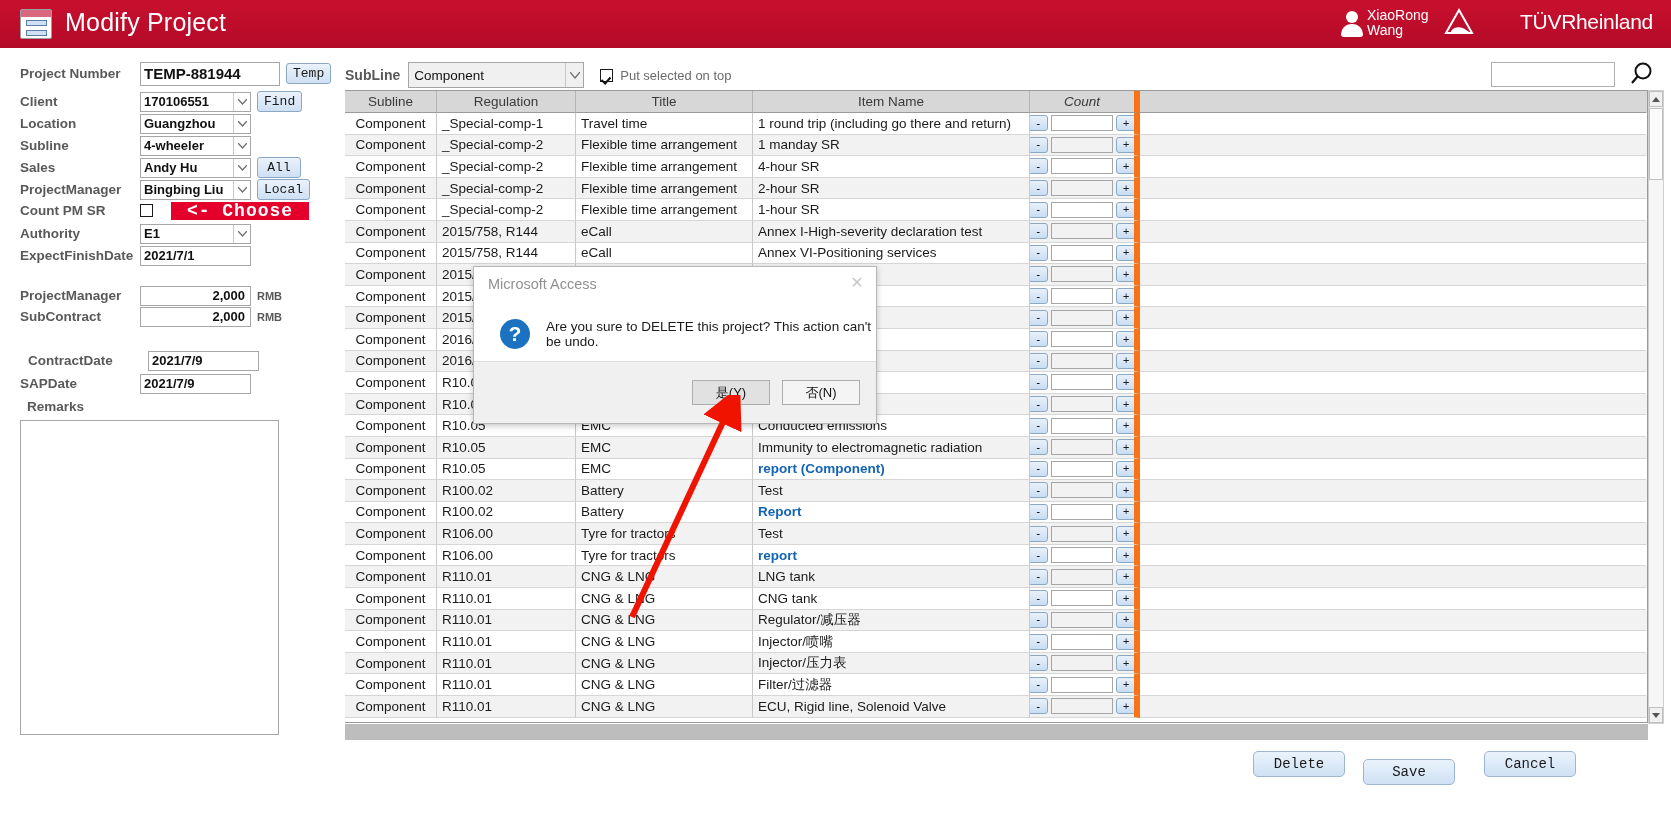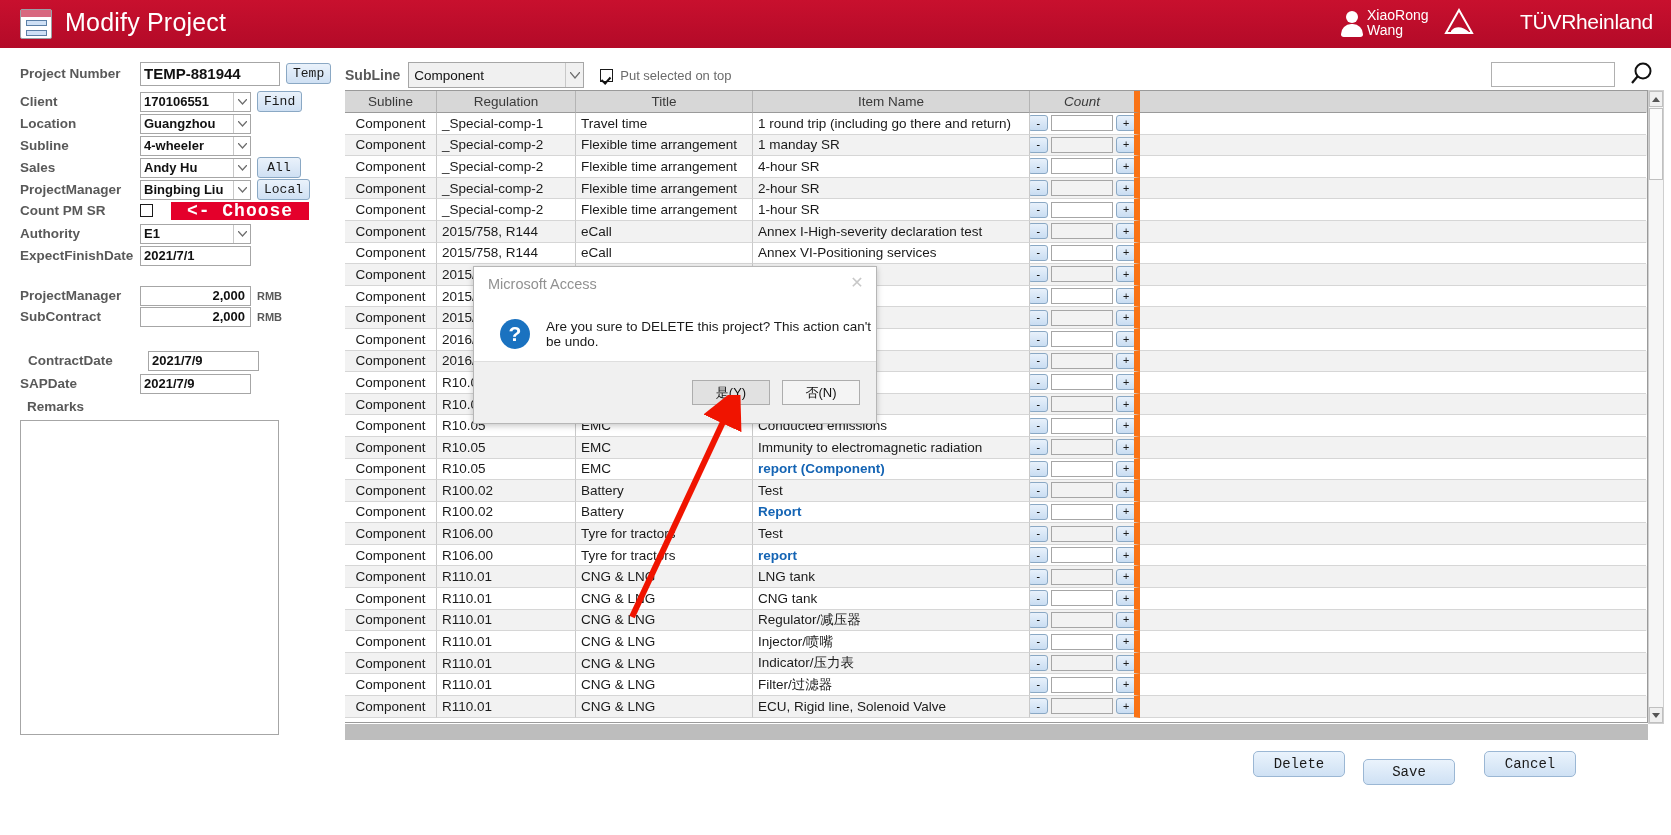--- a/index.html
+++ b/index.html
@@ -721,21 +721,21 @@
           <div class="pmbtn">-</div>
           <div class="cntinput"></div>
           <div class="pmbtn">+</div>
         </div>
         <div class="gc c-rest tail"></div>
       </div>
       <div class="grow alt">
         <div class="gc c-sub ctr">Component</div>
         <div class="gc c-reg">R110.01</div>
         <div class="gc c-title">CNG &amp; LNG</div>
-        <div class="gc c-item">Indicator/压力表</div>
+        <div class="gc c-item">Injector/压力表</div>
         <div class="gc c-count cntcell">
           <div class="pmbtn">-</div>
           <div class="cntinput"></div>
           <div class="pmbtn">+</div>
         </div>
         <div class="gc c-rest tail"></div>
       </div>
       <div class="grow">
         <div class="gc c-sub ctr">Component</div>
         <div class="gc c-reg">R110.01</div>

